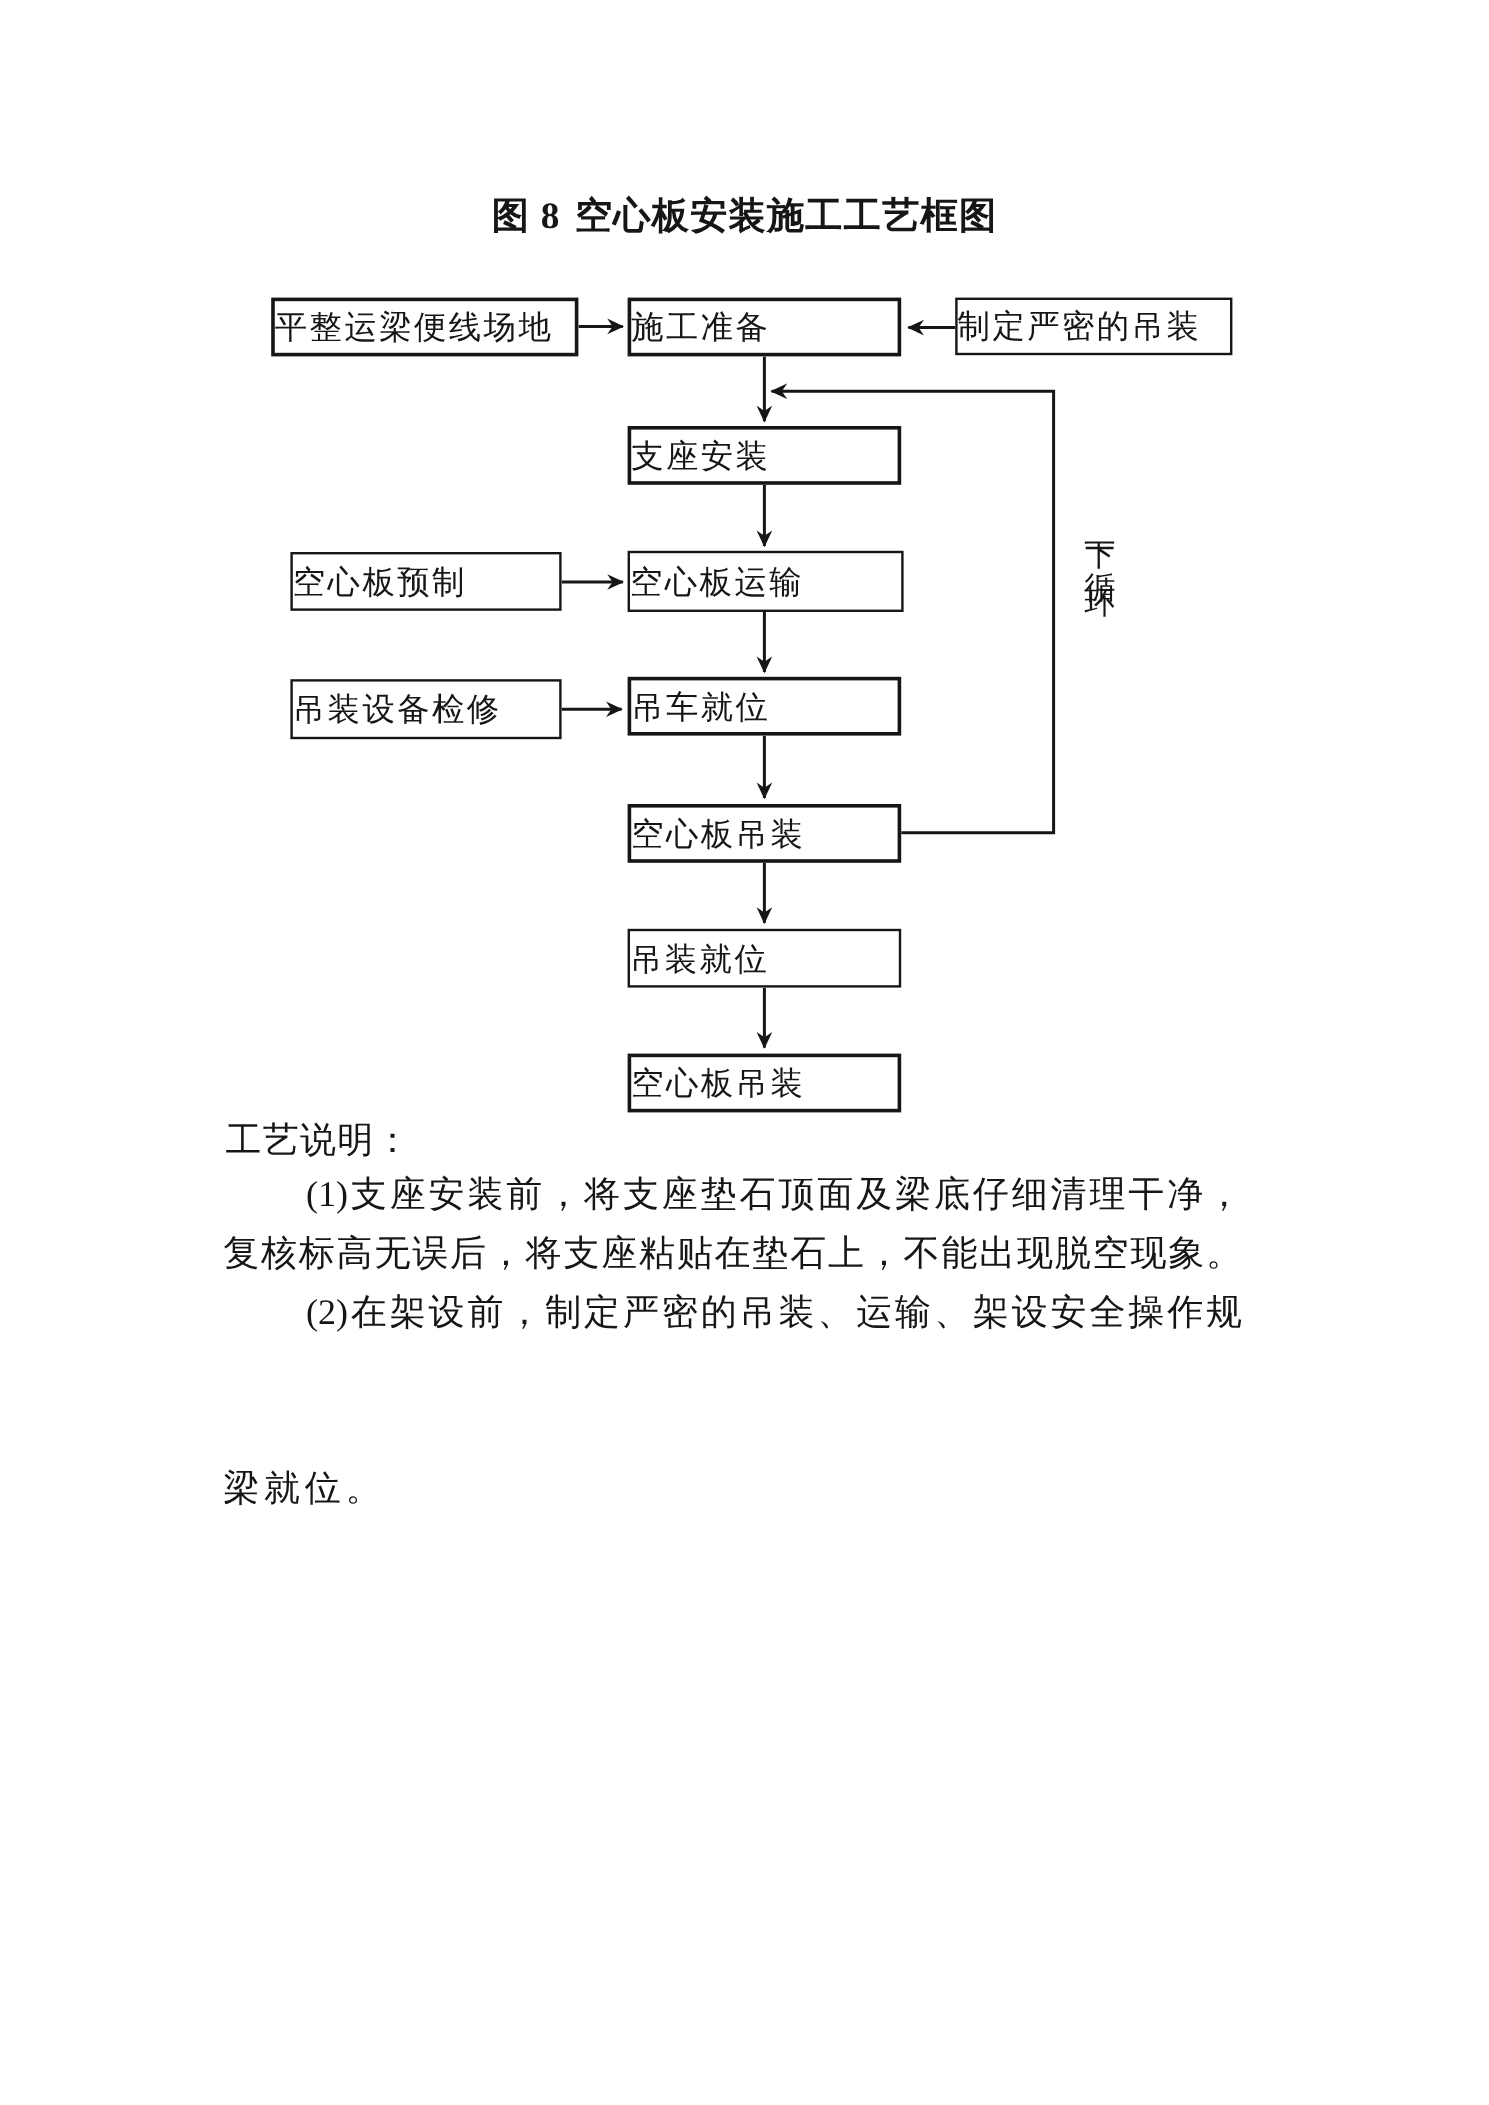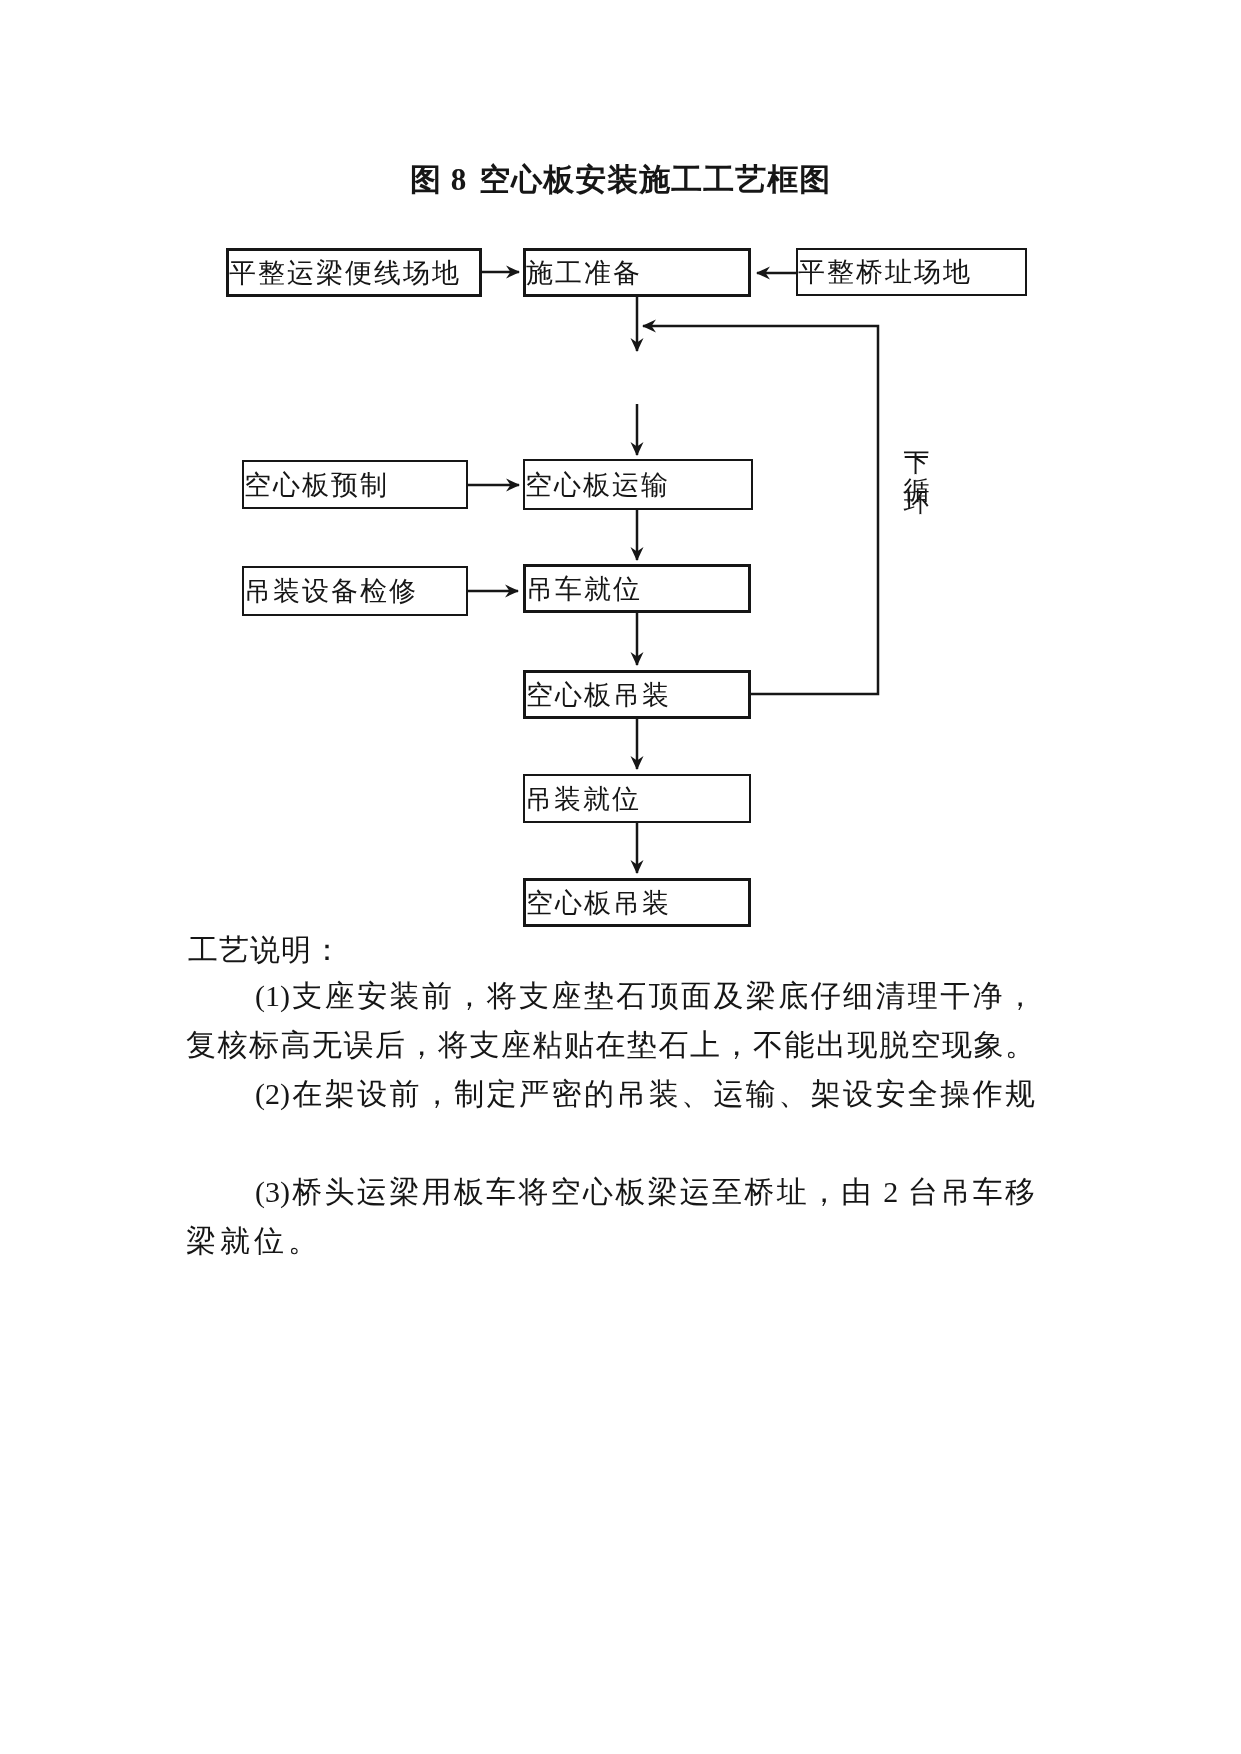--- a/index.html
+++ b/index.html
@@ -76,23 +76,26 @@
 
   <div class="fbox thick" style="left:226px;top:248px;width:256px;height:49px">
     <span>平整运梁便线场地</span>
   </div>
 
   <div class="fbox thick" style="left:523px;top:248px;width:228px;height:49px">
     <span>施工准备</span>
   </div>
 
   <div class="fbox" style="left:796px;top:248px;width:231px;height:48px">
-    <span>平整桥址场地</span>
+    <span>制定严密的吊装</span>
   </div>
 
+  <div class="fbox thick" style="left:523px;top:355px;width:228px;height:49px">
+    <span>支座安装</span>
+  </div>
 
   <div class="fbox" style="left:242px;top:460px;width:226px;height:49px">
     <span>空心板预制</span>
   </div>
 
   <div class="fbox" style="left:523px;top:459px;width:230px;height:51px">
     <span>空心板运输</span>
   </div>
 
   <div class="fbox thick" style="left:523px;top:564px;width:228px;height:49px">
@@ -115,16 +118,15 @@
     <span>空心板吊装</span>
   </div>
 
   <div class="loop-label">下一循环</div>
 
   <div class="notes-heading">工艺说明：</div>
 
   <div class="note-line indent" style="top:971px">(1)支座安装前，将支座垫石顶面及梁底仔细清理干净，</div>
   <div class="note-line" style="top:1020px">复核标高无误后，将支座粘贴在垫石上，不能出现脱空现象。</div>
   <div class="note-line indent" style="top:1069px">(2)在架设前，制定严密的吊装、运输、架设安全操作规</div>
-  <div class="note-line indent" style="top:1167px">(3)桥头运梁用板车将空心板梁运至桥址，由 2 台吊车移</div>
   <div class="note-line last" style="top:1216px">梁就位。</div>
 
 </div>
 
 </body></html>

